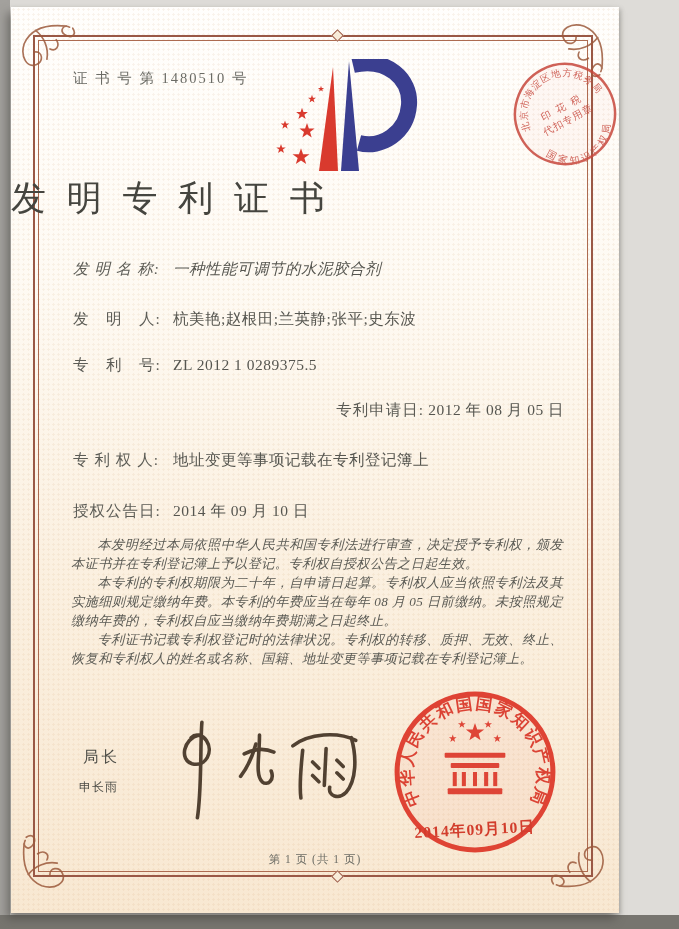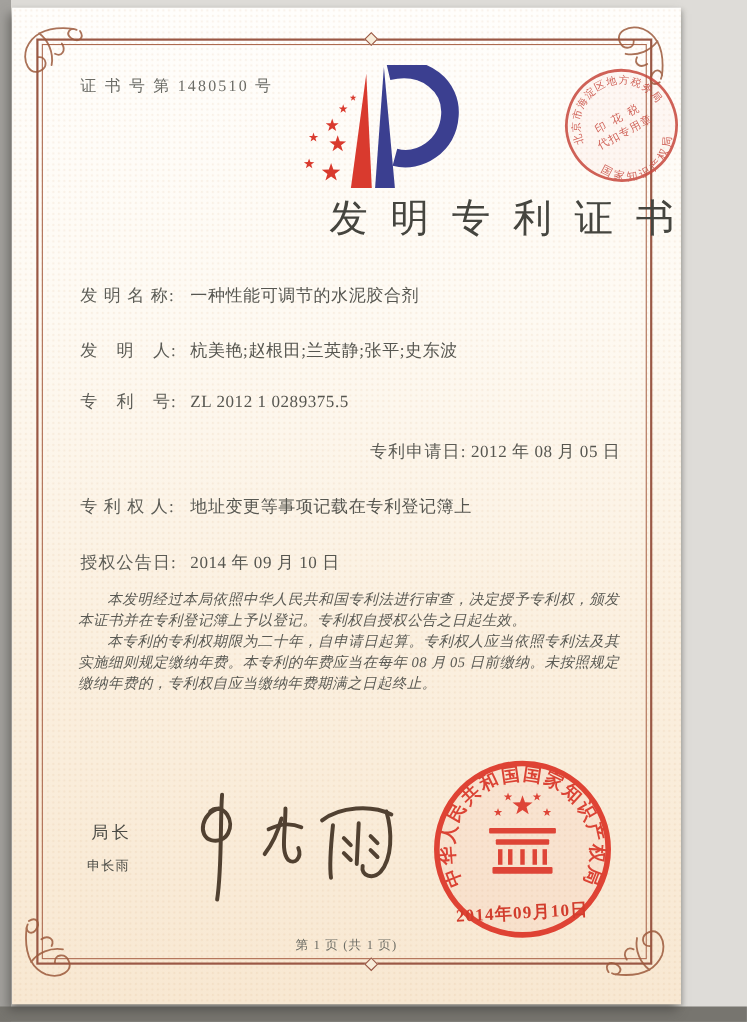--- a/index.html
+++ b/index.html
@@ -38,27 +38,27 @@
 
   .cert-no {
     position:absolute; left:62px; top:62px;
     font-size:14.5px; letter-spacing:2px; color:#6b6b65;
   }
 
   .logo { position:absolute; left:258px; top:52px; width:155px; height:118px; }
 
   .title {
     position:absolute; left:0; right:0; top:168px;
-    text-align:right; font-size:35px; color:#45453f;
+    text-align:left; font-size:35px; color:#45453f;
     letter-spacing:6px; font-weight:500;
   }
 
   .fields { position:absolute; left:62px; top:252px; right:55px; }
   .field-row { position:absolute; left:0; right:0; white-space:nowrap; }
-  .fr-0 { top:0px; }  .fr-1 { top:50px; } .fr-2 { top:96px; }
+  .fr-0 { top:0px;font-style:italic; }  .fr-1 { top:50px; } .fr-2 { top:96px; }
   .fr-3 { top:141px;text-align:right; } .fr-4 { top:191px; } .fr-5 { top:242px; }
   .field-label { display:inline-block; min-width:96px; font-size:15.5px; color:#5c5c56; letter-spacing:1px; }
   .field-value { font-size:15.5px; color:#565650; letter-spacing:0.5px; }
 
   .body-text { position:absolute; left:60px; right:56px; top:528px;font-style:italic; }
   .body-text p {
     font-size:13.2px; line-height:19px; color:#5a5a54;
     text-align:justify; text-indent:2em; letter-spacing:0.4px;
   }
 
@@ -167,20 +167,21 @@
     </div>
     <div class="field-row fr-5">
       <span class="field-label">授权公告日:</span>
       <span class="field-value">2014 年 09 月 10 日</span>
     </div>
   </div>
 
   <div class="body-text">
     <p>本发明经过本局依照中华人民共和国专利法进行审查，决定授予专利权，颁发本证书并在专利登记簿上予以登记。专利权自授权公告之日起生效。</p>
     <p>本专利的专利权期限为二十年，自申请日起算。专利权人应当依照专利法及其实施细则规定缴纳年费。本专利的年费应当在每年 08 月 05 日前缴纳。未按照规定缴纳年费的，专利权自应当缴纳年费期满之日起终止。</p>
+    <p>专利证书记载专利权登记时的法律状况。专利权的转移、质押、无效、终止、恢复和专利权人的姓名或名称、国籍、地址变更等事项记载在专利登记簿上。</p>
   </div>
 
   <div class="sig-role">局长</div>
   <div class="sig-name">申长雨</div>
 
   <svg class="sig-hand" viewBox="0 0 230 120">
     <g fill="none" stroke="#3f2f20" stroke-width="4" stroke-linecap="round" opacity="0.9">
       <path d="M 38,20 C 20,24 16,48 30,52 C 46,56 54,38 46,26 C 42,20 34,18 29,23"></path>
       <path d="M 41,6 C 39,30 41,80 36,112"></path>
       <path d="M 101,30 C 97,45 90,58 84,66"></path>

